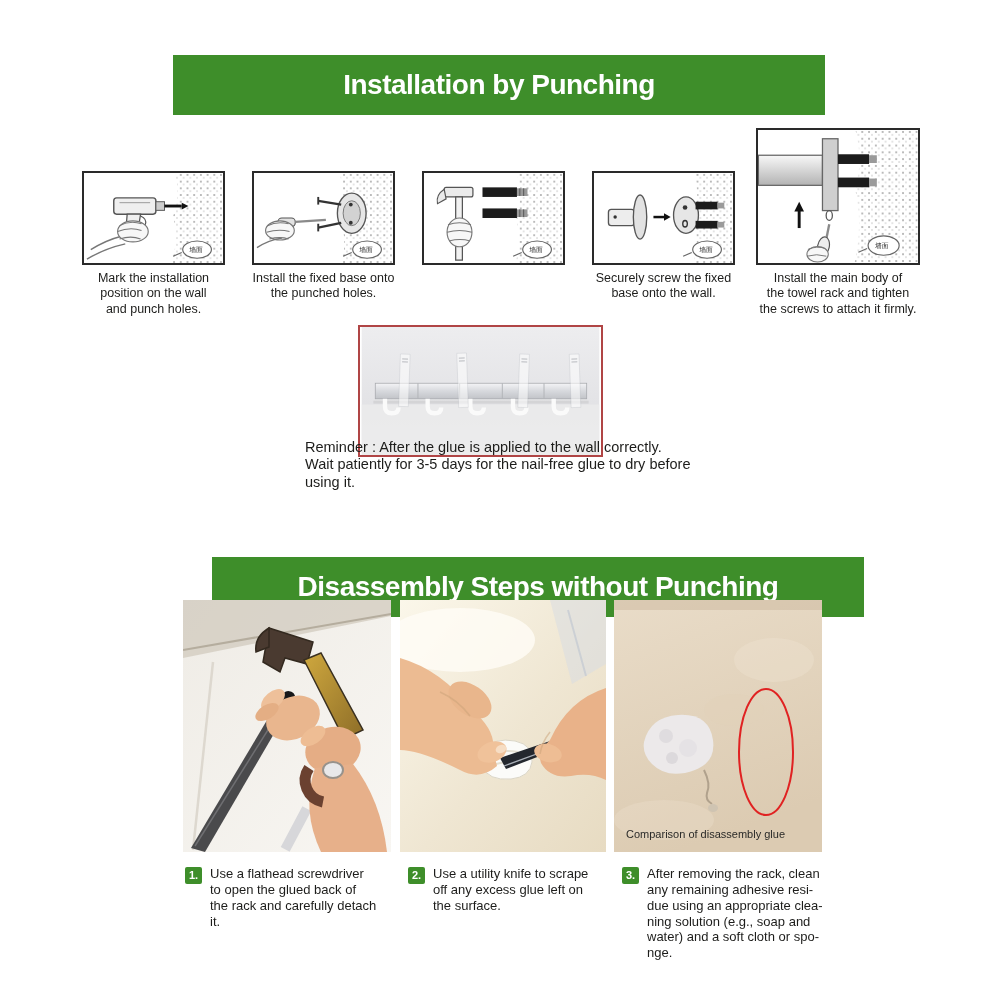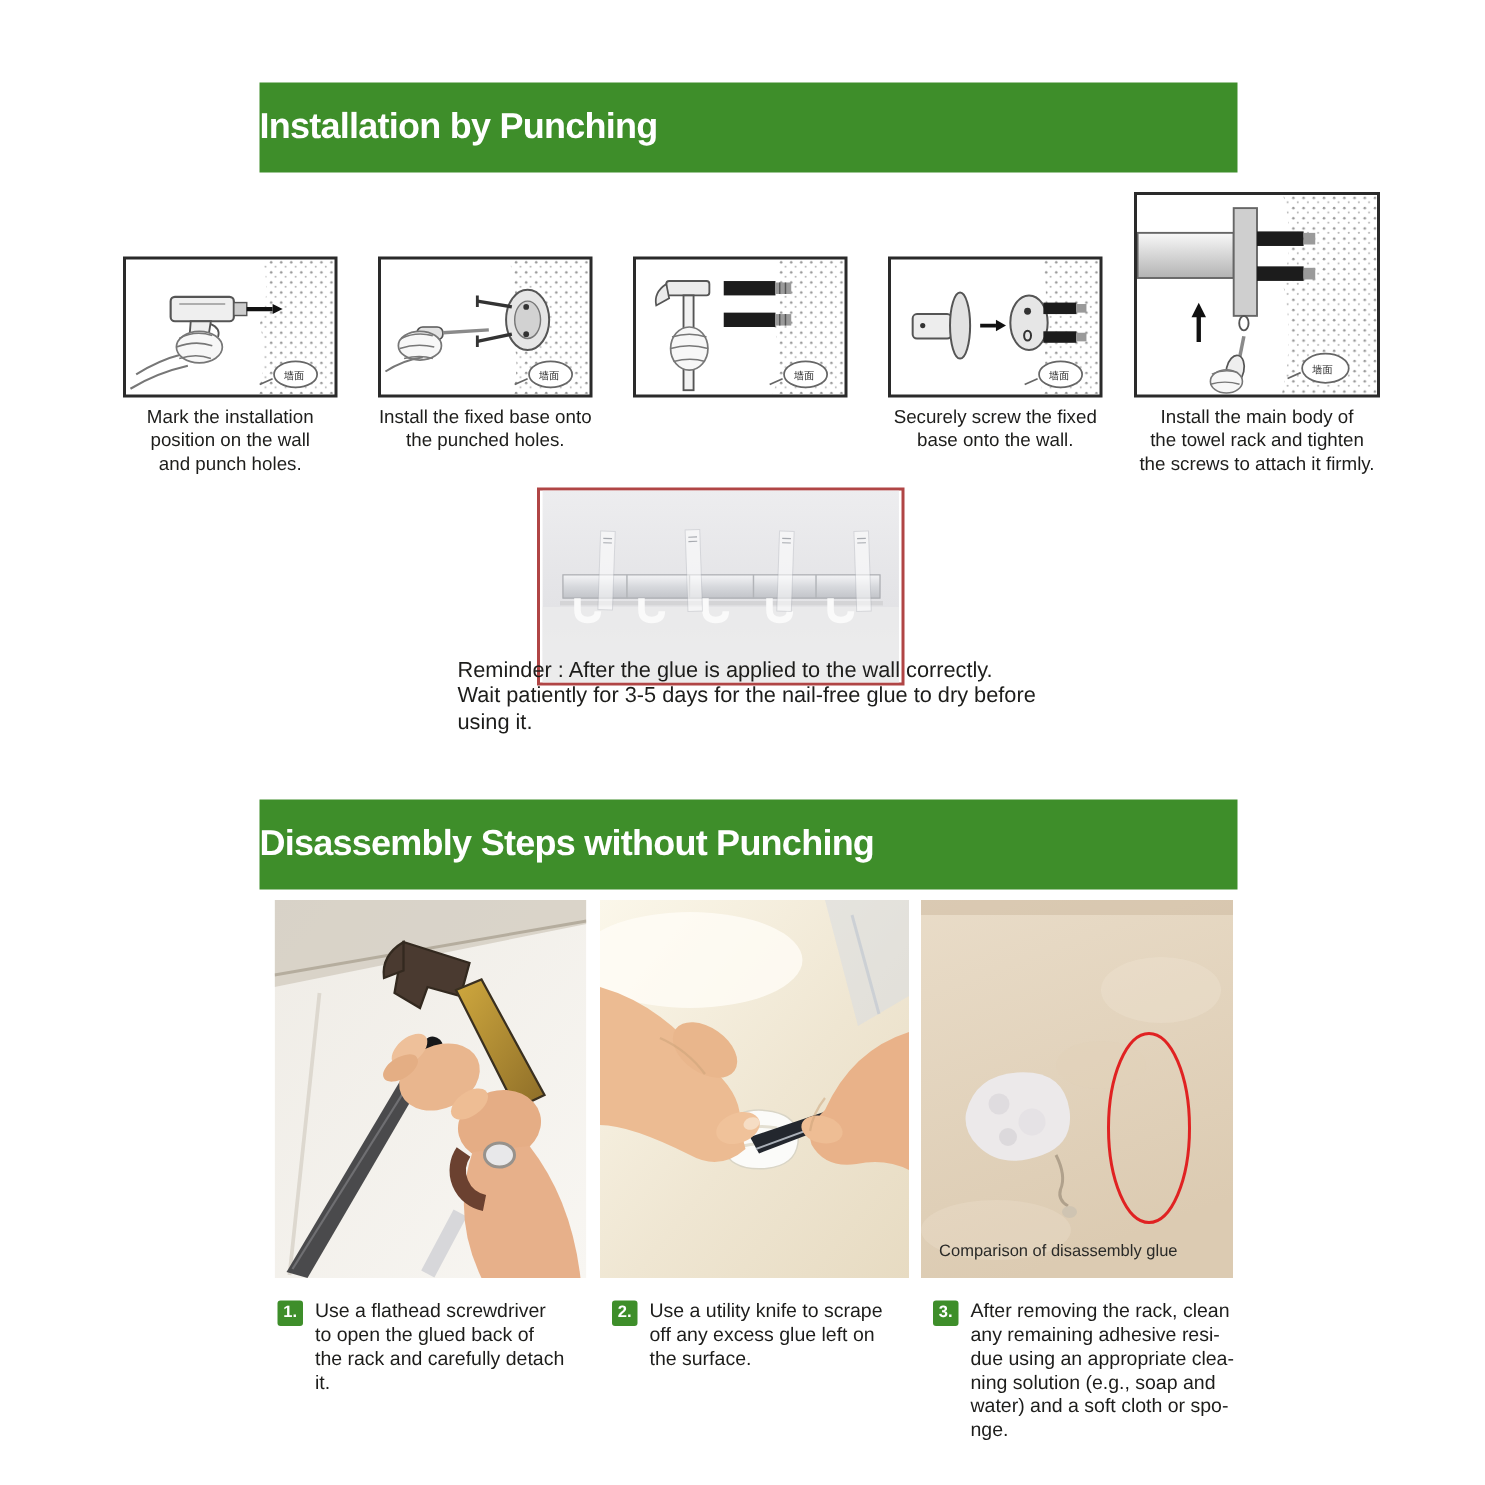--- a/index.html
+++ b/index.html
@@ -4,24 +4,24 @@
 <style>
   :root{
     --banner-green:#3e8e2a; --badge-green:#3e8e2a; --text:#1d1d1b;
     --photo-border-red:#b04545; --highlight-ellipse-red:#e02222;
   }
   *{margin:0;padding:0;box-sizing:border-box;}
   body{background:#fff;font-family:"Liberation Sans",sans-serif;color:var(--text);}
   .page{position:relative;width:990px;height:990px;background:#fff;overflow:hidden;}
 
   .banner{position:absolute;left:173px;width:652px;height:60px;background:var(--banner-green);
-    color:#fff;font-weight:bold;font-size:24px;letter-spacing:-0.5px;
+    color:#fff;font-weight:bold;font-size:28px;letter-spacing:-0.5px;text-align:center;
     line-height:59px;white-space:nowrap;}
   .banner1{top:55px;}
-  .banner2{top:533px;}
+  .banner2{top:557px;margin-left:39px;}
 
   .step-box{position:absolute;background:#fff;border:2.5px solid #2a2a2a;}
   .sb{top:171px;width:143px;height:94px;}
   .sb1{left:82px;} .sb2{left:252px;} .sb3{left:422px;} .sb4{left:592px;}
   .sb5{left:756px;top:128px;width:164px;height:137px;}
   .step-box svg{display:block;width:100%;height:100%;}
 
   .cap{position:absolute;top:271px;font-size:12.5px;line-height:1.22;text-align:center;
     white-space:pre;color:var(--text);}
   .cap1{left:77px;width:153px;} .cap2{left:247px;width:153px;} .cap3{left:417px;width:153px;}

